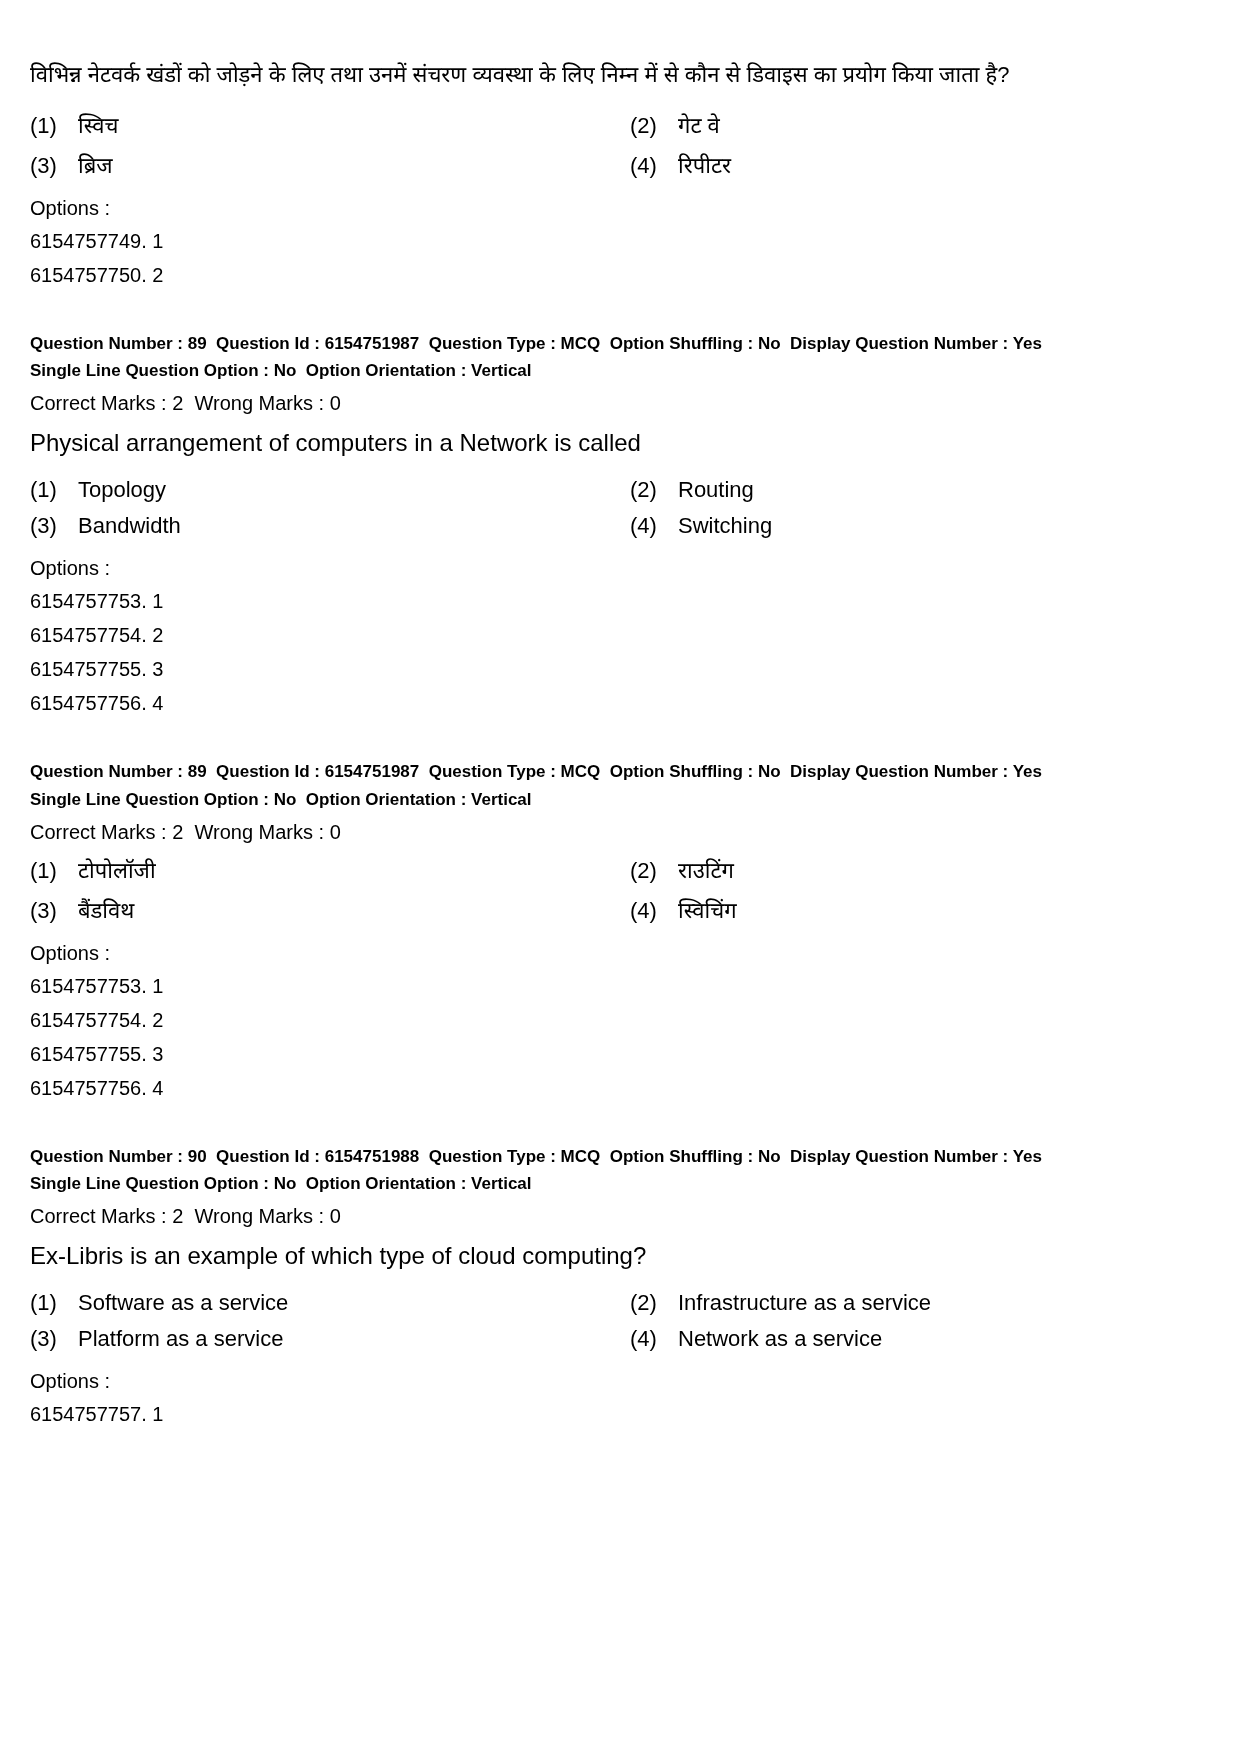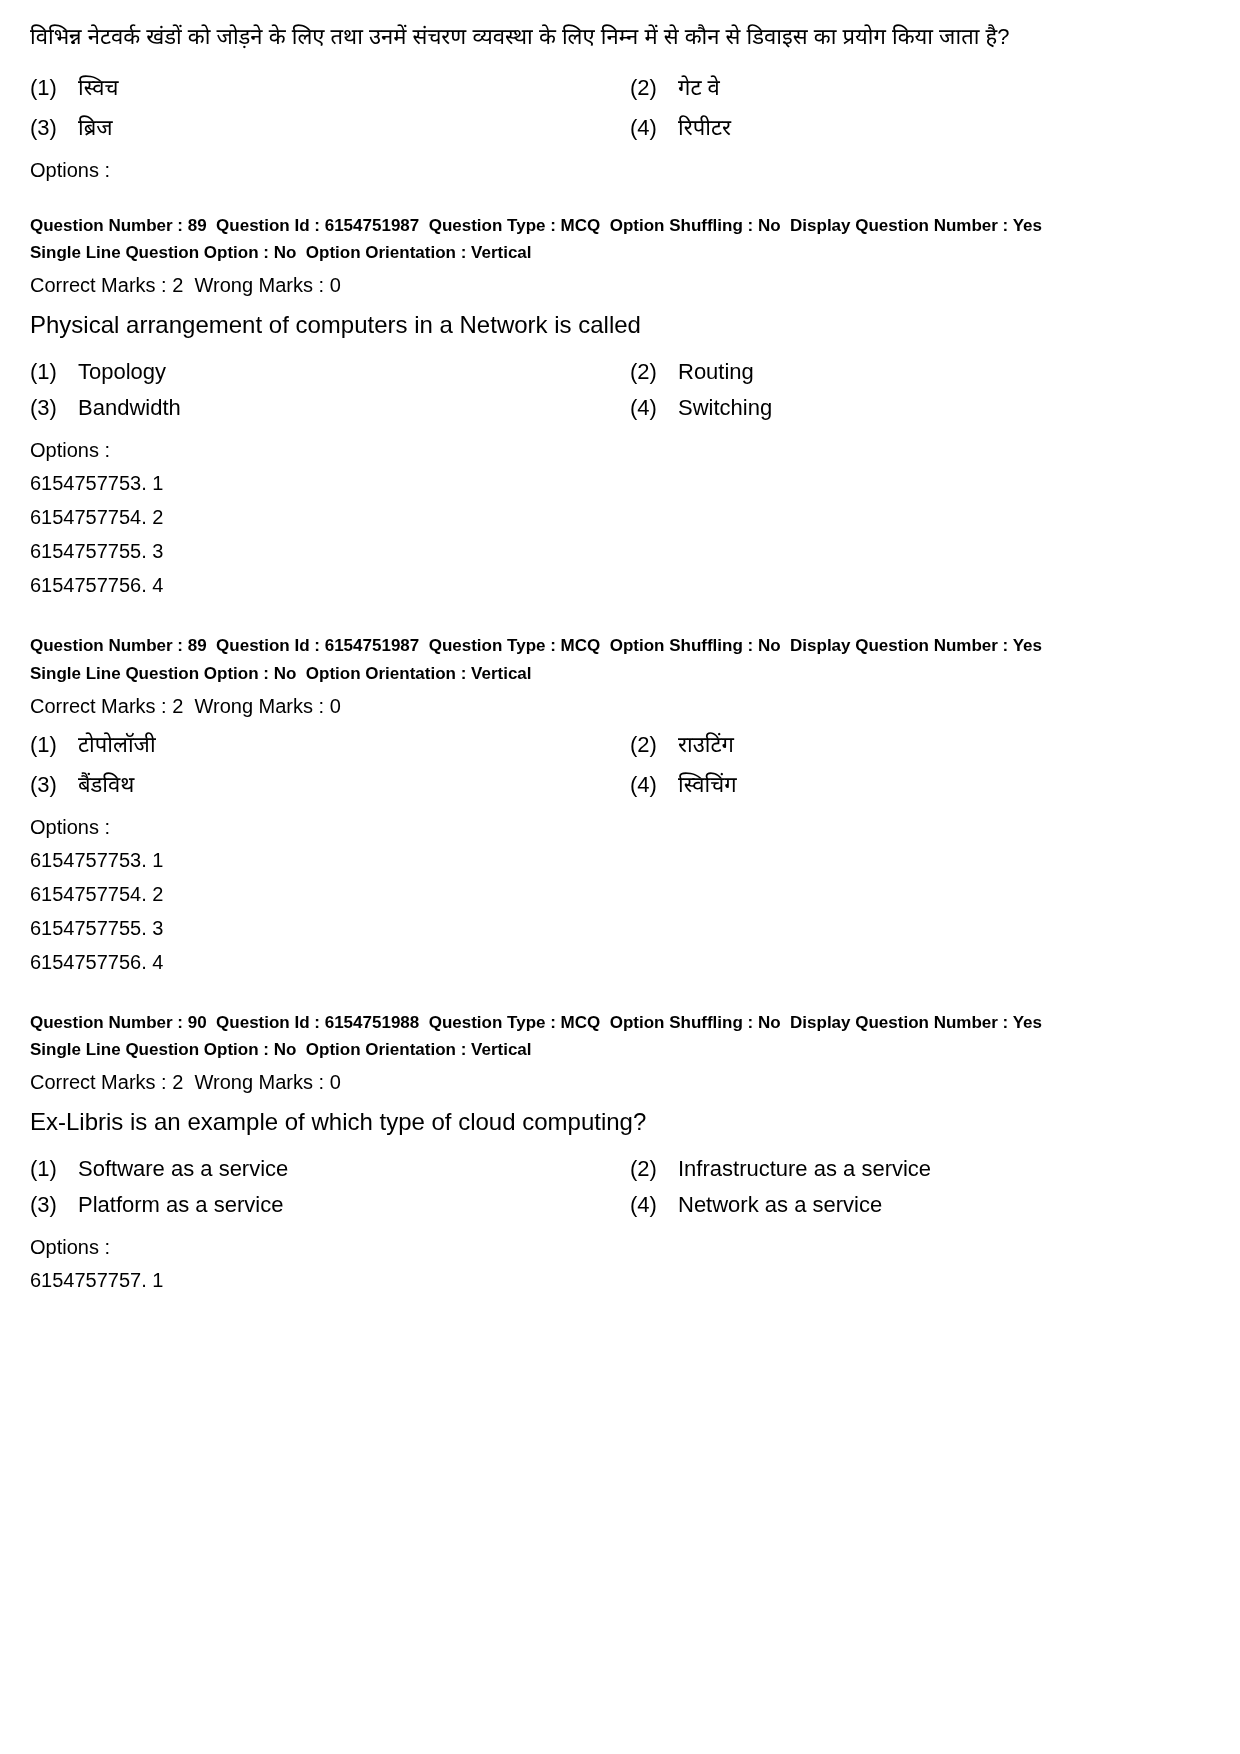--- a/index.html
+++ b/index.html
@@ -11,20 +11,21 @@
       width: 1240px;
       min-height: 1754px;
       font-family: Arial, sans-serif;
       font-size: 22px;
       color: #000;
       background: #fff;
       padding: 20px 30px;
     }
     .question-block {
       margin-bottom: 30px;
+      margin-top: 38px;
     }
     .question-text {
       font-size: 22px;
       line-height: 1.5;
       margin-bottom: 18px;
     }
     .options-grid {
       display: grid;
       grid-template-columns: 1fr 1fr;
       gap: 10px 20px;
@@ -96,20 +97,22 @@
       <span class="option-num">(3)</span>
       <span class="option-text">ब्रिज</span>
     </div>
     <div class="option-item">
       <span class="option-num">(4)</span>
       <span class="option-text">रिपीटर</span>
     </div>
   </div>
   <div class="options-label">Options :</div>
   <div class="options-list">
+    <div>6154757749. 1</div>
+    <div>6154757750. 2</div>
   </div>
 </div>
 
 <div class="question-block">
   <div class="meta-block">
     Question Number : 89&nbsp; Question Id : 6154751987&nbsp; Question Type : MCQ&nbsp; Option Shuffling : No&nbsp; Display Question Number : Yes<br>
     Single Line Question Option : No&nbsp; Option Orientation : Vertical
   </div>
   <div class="correct-marks">Correct Marks : 2&nbsp; Wrong Marks : 0</div>
   <div class="question-content">

